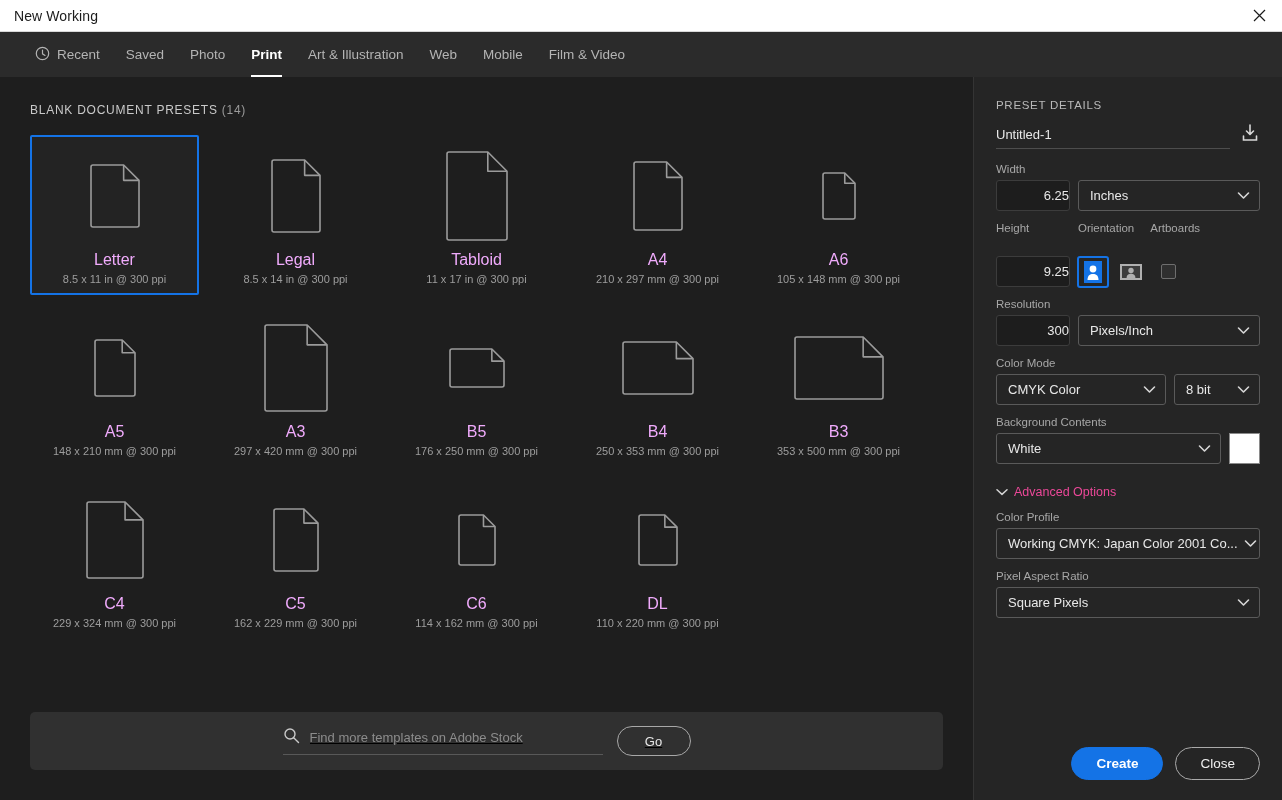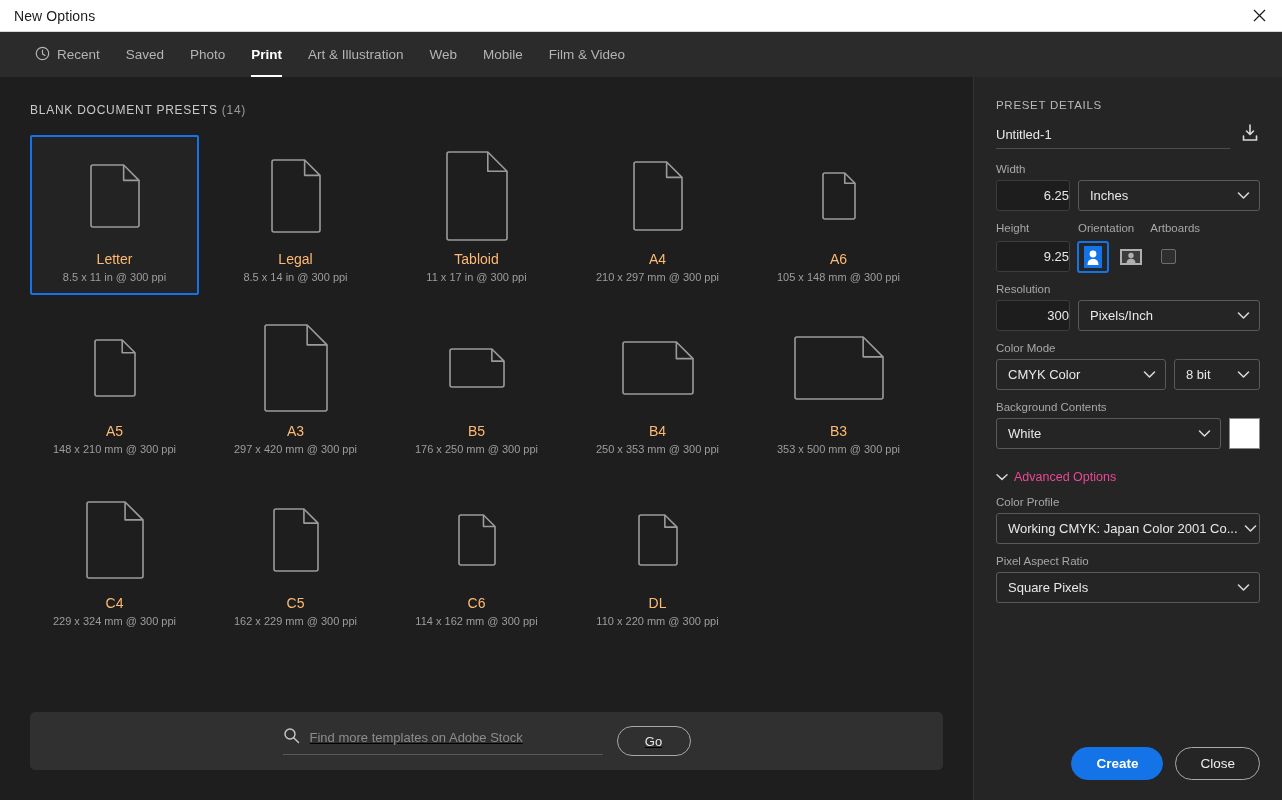--- a/index.html
+++ b/index.html
@@ -115,22 +115,22 @@
     border-color: #1473e6;
     background: #232323;
   }
   .preset-icon-wrap {
     height: 110px;
     display: flex;
     align-items: center;
     justify-content: center;
   }
   .preset-name {
-    font-size: 14px;
-    color: #fdba74;
+    font-size: 16px;
+    color: #f0abfc;
     margin-bottom: 4px;
   }
   .preset-dims {
     font-size: 11px;
     color: #9d9d9d;
   }
 
   
   #stock-bar-wrap {
     padding: 0 30px 30px 30px;
@@ -311,21 +311,21 @@
   #close-button {
     background: transparent;
     border: 1px solid #aaaaaa;
     color: #eeeeee;
   }
 </style>
 </head>
 <body>
 
 <div id="titlebar">
-  <span id="title-text">New Options</span>
+  <span id="title-text">New Working</span>
   <div id="close-window">
     <svg width="13" height="13" viewBox="0 0 13 13">
         <path d="M1 1 L12 12 M12 1 L1 12" stroke="#1b1b1b" stroke-width="1.2" fill="none"></path>
       </svg>
   </div>
 </div>
 
 <div id="tabbar">
     <div class="tab">
       <span class="clock"><svg width="15" height="15" viewBox="0 0 15 15">
@@ -546,21 +546,21 @@
       <div class="select-box" style="flex:1;">
         <span>Inches</span>
         <span class="chev">
           <svg width="13" height="9" viewBox="0 0 13 9">
               <path d="M1.5 2 L6.5 7 L11.5 2" stroke="#d6d6d6" stroke-width="1.6" fill="none" stroke-linecap="round" stroke-linejoin="round"></path>
             </svg>
         </span>
       </div>
     </div>
 
-    <div class="labels-row" style="margin-bottom:7px;">
+    <div class="labels-row" style="margin-bottom:22px;">
       <span class="lbl" style="width:74px;">Height</span>
       <span class="lbl">Orientation</span>
       <span class="lbl" style="margin-left:8px;">Artboards</span>
     </div>
     <div class="row">
       <input class="num-input" type="text" value="9.25" style="">
       <div id="orient-artboard-row">
         <div class="orient-btn active">
           <svg width="26" height="26" viewBox="0 0 26 26">
             <rect x="4" y="2" width="18" height="22" fill="#1473e6"></rect>

